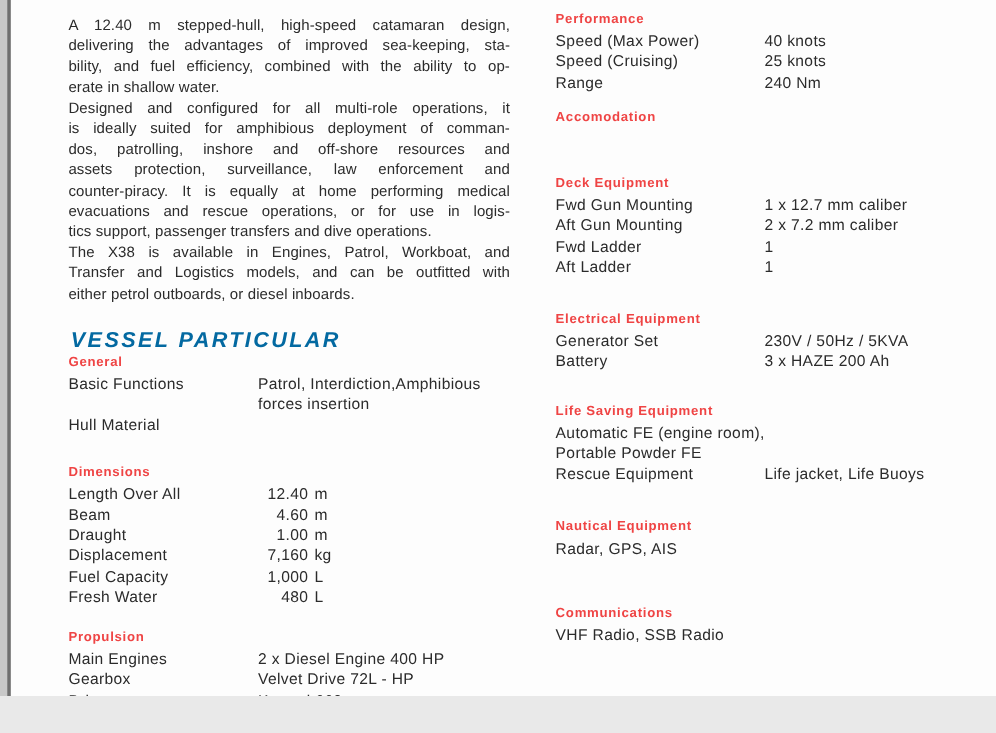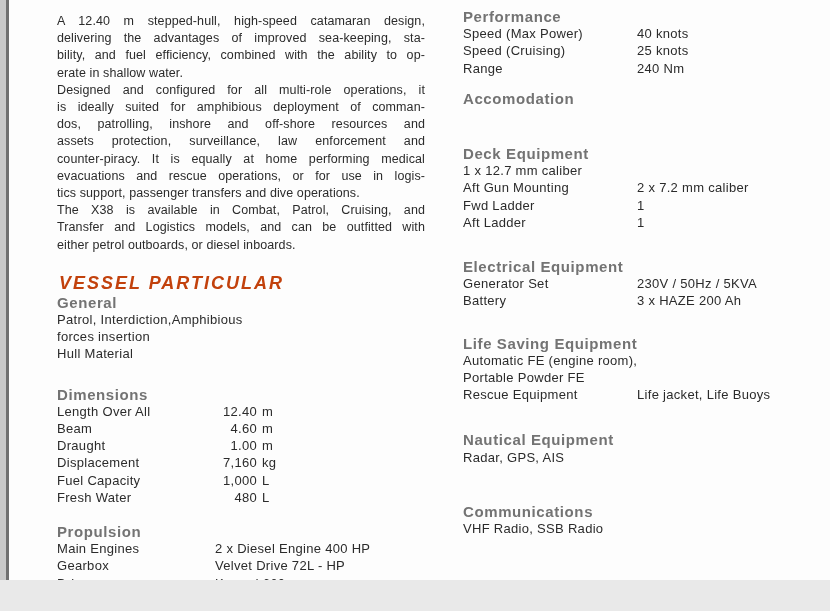--- a/index.html
+++ b/index.html
@@ -27,28 +27,28 @@
     text-align:justify;
     text-align-last:justify;
   }
   .iline.pend{text-align-last:left;}
 
   .vessel-title{
     margin:18px 0 0 2px;
     font-size:18px;line-height:22px;
     font-weight:bold;font-style:italic;
     letter-spacing:2px;
-    color:#c2410c;
+    color:#0369a1;
     white-space:nowrap;
   }
 
   .sec{margin:0;}
   .sec-h{
-    font-weight:bold;color:#737373;
-    font-size:15px;line-height:17.2px;
+    font-weight:bold;color:#ef4444;
+    font-size:11px;line-height:17.2px;
     letter-spacing:0.6px;
   }
   .row{display:flex;font-size:13px;line-height:17.2px;letter-spacing:0.3px;}
   .lab{flex:0 0 158px;}
   .col-right .lab{flex:0 0 174px;}
   .val{white-space:pre-line;}
   .num{display:inline-block;width:42px;text-align:right;}
   .unit{margin-left:5px;}
   .row-plain{font-size:13px;line-height:17.2px;letter-spacing:0.3px;}
 
@@ -77,30 +77,31 @@
       <div class="iline">delivering the advantages of improved sea-keeping, sta-</div>
       <div class="iline">bility, and fuel efficiency, combined with the ability to op-</div>
       <div class="iline pend">erate in shallow water.</div>
       <div class="iline">Designed and configured for all multi-role operations, it</div>
       <div class="iline">is ideally suited for amphibious deployment of comman-</div>
       <div class="iline">dos, patrolling, inshore and off-shore resources and</div>
       <div class="iline">assets protection, surveillance, law enforcement and</div>
       <div class="iline">counter-piracy. It is equally at home performing medical</div>
       <div class="iline">evacuations and rescue operations, or for use in logis-</div>
       <div class="iline pend">tics support, passenger transfers and dive operations.</div>
-      <div class="iline">The X38 is available in Combat, Patrol, Cruising, and</div>
+      <div class="iline">The X38 is available in Engines, Patrol, Workboat, and</div>
       <div class="iline">Transfer and Logistics models, and can be outfitted with</div>
       <div class="iline pend">either petrol outboards, or diesel inboards.</div>
     </div>
 
     <div class="vessel-title">VESSEL PARTICULAR</div>
 
     <div class="sec m-general">
       <div class="sec-h">General</div>
       <div class="row">
+        <span class="lab">Basic Functions</span>
         <span class="val">Patrol, Interdiction,Amphibious
 forces insertion</span>
       </div>
       <div class="row">
         <span class="lab">Hull Material</span>
       </div>
     </div>
 
     <div class="sec m-dimensions">
       <div class="sec-h">Dimensions</div>
@@ -165,20 +166,21 @@
       </div>
     </div>
 
     <div class="sec m-accomodation">
       <div class="sec-h">Accomodation</div>
     </div>
 
     <div class="sec m-deck">
       <div class="sec-h">Deck Equipment</div>
       <div class="row">
+        <span class="lab">Fwd Gun Mounting</span>
         <span class="val">1 x 12.7 mm caliber</span>
       </div>
       <div class="row">
         <span class="lab">Aft Gun Mounting</span>
         <span class="val">2 x 7.2 mm caliber</span>
       </div>
       <div class="row">
         <span class="lab">Fwd Ladder</span>
         <span class="val">1</span>
       </div>

